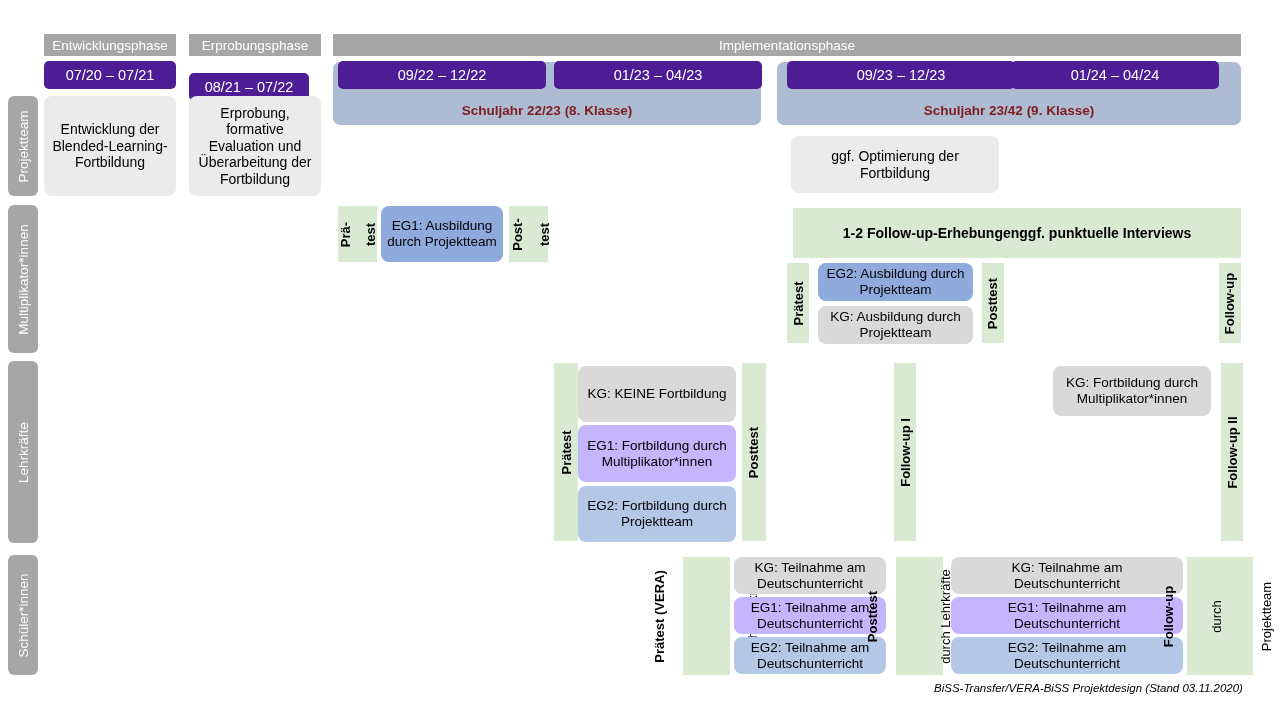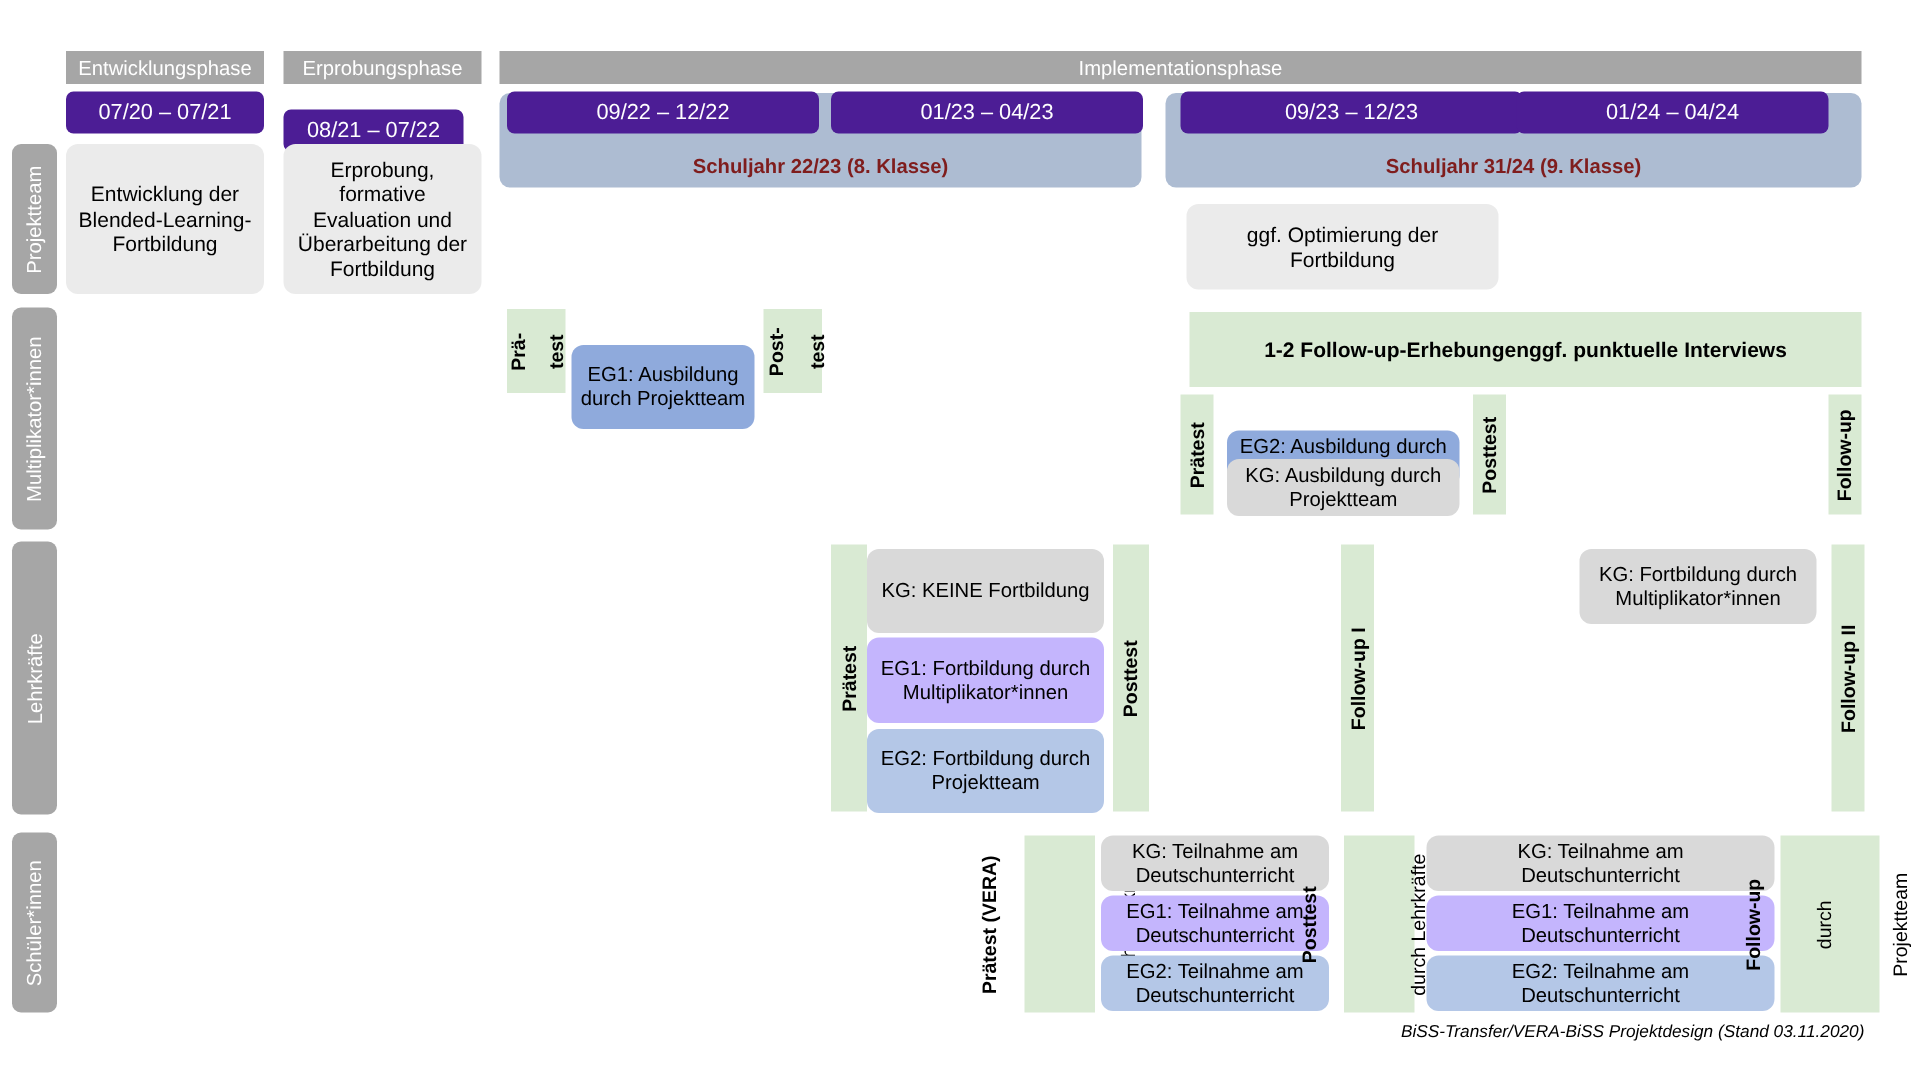--- a/index.html
+++ b/index.html
@@ -38,21 +38,21 @@
     background:#a6a6a6;border-radius:6px;
     display:flex;align-items:center;justify-content:center;
   }
   .role span{
     transform:rotate(-90deg);white-space:nowrap;color:#ffffff;font-size:13.5px;
   }
 
   
   .card-grey{background:#ebebeb;border-radius:8px;color:#000;font-size:14px;}
   .card-grey2{background:#d9d9d9;border-radius:8px;color:#000;font-size:13.5px;}
-  .card-blue-mid{background:#8faadc;border-radius:8px;color:#000;font-size:13.5px;margin-top:24px;}
+  .card-blue-mid{background:#8faadc;border-radius:8px;color:#000;font-size:13.5px;}
   .card-blue-dark{background:#c4b5fd;border-radius:8px;color:#000;font-size:13.5px;}
   .card-blue-light{background:#b4c7e7;border-radius:8px;color:#000;font-size:13.5px;}
 
   
   .green{background:#d9ead3;color:#000;}
   .green.vert{display:flex;align-items:center;justify-content:center;}
   .green.vert .vtext{
     transform:rotate(-90deg);white-space:nowrap;font-weight:bold;font-size:13px;
   }
   
@@ -82,21 +82,21 @@
     <span>Erprobungsphase</span>
   </div>
   <div class="abs phase-bar" style="left:333px;top:34px;width:908px;height:22px;">
     <span>Implementationsphase</span>
   </div>
 
   <div class="abs schuljahr" style="left:333px;top:62px;width:428px;height:63px;">
     <span>Schuljahr 22/23 (8. Klasse)</span>
   </div>
   <div class="abs schuljahr" style="left:777px;top:62px;width:464px;height:63px;">
-    <span>Schuljahr 31/24 (9. Klasse)</span>
+    <span>Schuljahr 23/42 (9. Klasse)</span>
   </div>
 
   <div class="abs date-chip" style="left:44px;top:61px;width:132px;height:28px;">
     <span>07/20 – 07/21</span>
   </div>
   <div class="abs date-chip" style="left:189px;top:61px;width:120px;height:28px;margin-top:12px;">
     <span>08/21 – 07/22</span>
   </div>
   <div class="abs date-chip" style="left:338px;top:61px;width:208px;height:28px;">
     <span>09/22 – 12/22</span>

